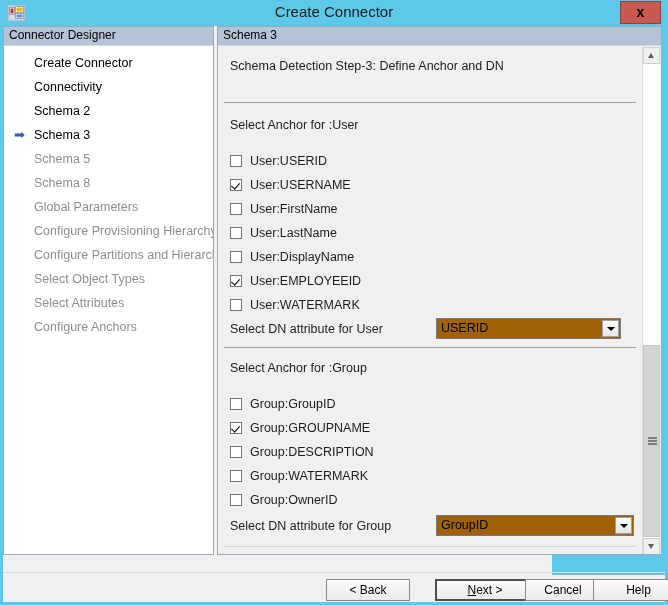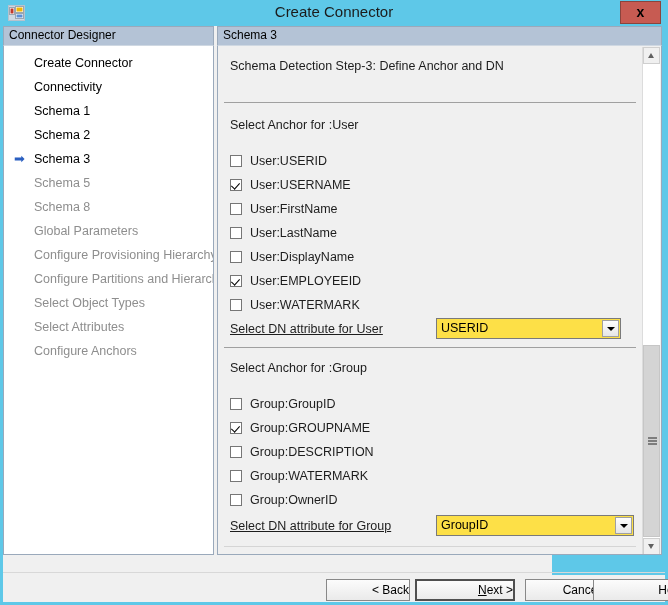--- a/index.html
+++ b/index.html
@@ -216,27 +216,26 @@
     color: #1d1d1d;
     line-height: 17px;
   }
 
   .dn-label {
     position: absolute;
     left: 12px;
     font-size: 12.5px;
     color: #1d1d1d;
     white-space: nowrap;
-    text-decoration: underline;
   }
 
   .combo {
     position: absolute;
     height: 21px;
-    background: #fde047;
+    background: #a16207;
     border: 1px solid #7a7a7a;
     box-sizing: border-box;
     cursor: pointer;
   }
   .combo-text {
     position: absolute;
     left: 4px; top: 2px;
     font-size: 12.5px;
     color: #000;
     line-height: 15px;
@@ -331,21 +330,21 @@
   .btn {
     position: absolute;
     top: 4px;
     height: 22px;
     background: linear-gradient(#fcfcfc, #eaeaea);
     border: 1px solid #888888;
     box-sizing: border-box;
     font-size: 12px;
     font-family: "Liberation Sans", sans-serif;
     color: #000;
-    text-align: right;
+    text-align: center;
     line-height: 20px;
     cursor: pointer;
     white-space: nowrap;
   }
   .btn.default {
     border: 2px solid #4f4f4f;
     line-height: 18px;
   }
   .btn u { text-decoration: underline; }
   .grip {
@@ -391,23 +390,20 @@
       <div class="left-body">
         <div class="nav-list">
 
           <div class="nav-item">
             <span>Create Connector</span>
           </div>
           <div class="nav-item">
             <span>Connectivity</span>
           </div>
           <div class="nav-item">
-            <span>Schema 1</span>
-          </div>
-          <div class="nav-item">
             <span>Schema 2</span>
           </div>
           <div class="nav-item">
             <span class="nav-arrow">➡</span>
             <span>Schema 3</span>
           </div>
           <div class="nav-item disabled">
             <span>Schema 5</span>
           </div>
           <div class="nav-item disabled">
@@ -534,21 +530,21 @@
     </div>
 
   </div>
 
   <div class="topsep"></div>
 
   <div class="buttonbar">
     <div class="btn" style="left:323px; width:84px;">
       <span>&lt; Back</span>
     </div>
-    <div class="btn default" style="left:412px; width:100px;">
+    <div class="btn default" style="left:432px; width:100px;">
       <span><u>N</u><span>ext  &gt;</span></span>
     </div>
     <div class="btn" style="left:522px; width:76px;">
       <span>Cancel</span>
     </div>
     <div class="btn" style="left:590px; width:91px;">
       <span>Help</span>
     </div>
     <span class="grip">
       

